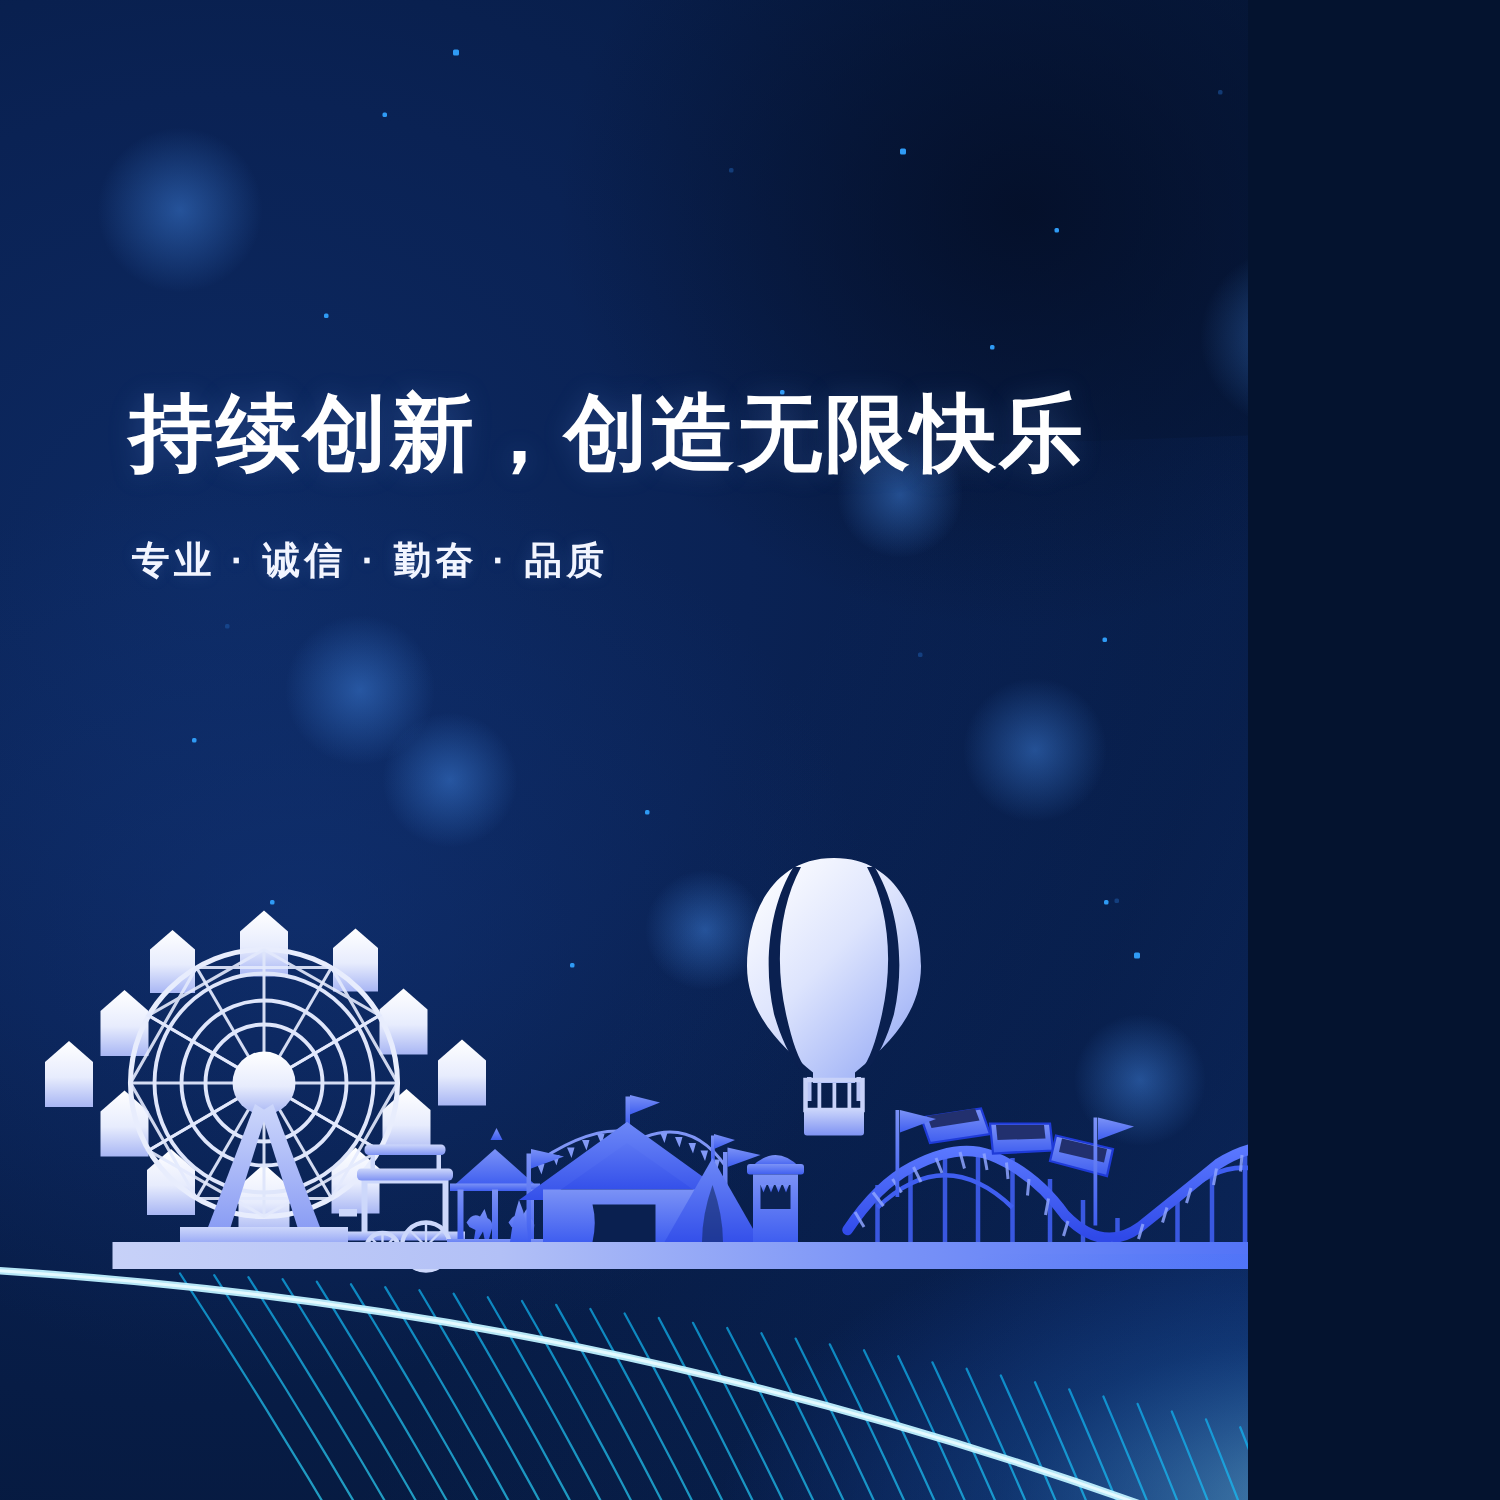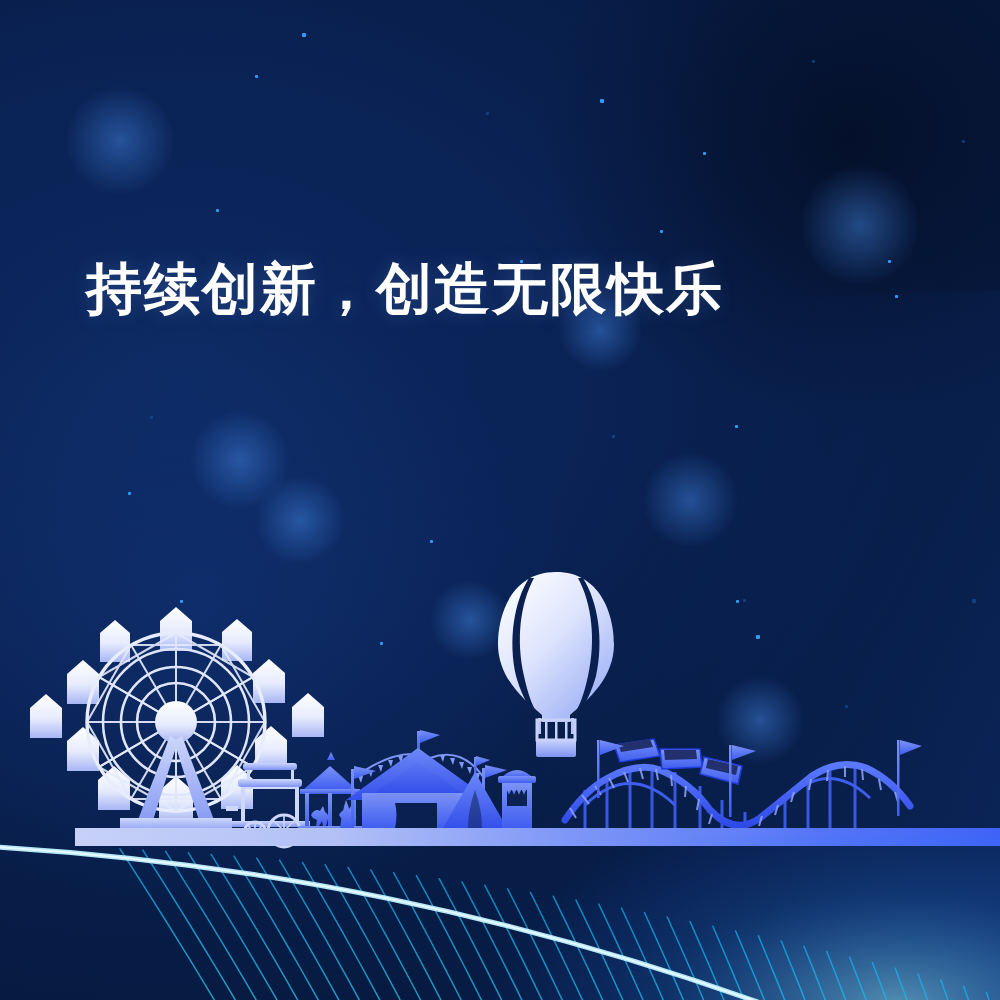--- a/index.html
+++ b/index.html
@@ -1,18 +1,18 @@
 <!DOCTYPE html>
 <html><head>
 <meta charset="utf-8">
 <style>
   html,body{margin:0;padding:0;background:#04132f;}
   *{box-sizing:border-box;}
   .stage{
-    position:relative;width:1000px;height:1000px;overflow:hidden;
+    position:relative;width:832px;height:1000px;overflow:hidden;
     font-family:"Liberation Sans","DejaVu Sans",sans-serif;
     background:#09224f;
   }
   
   .sky{position:absolute;inset:0;
     background:
       radial-gradient(120% 90% at 18% 38%, #0d2a63 0%, #0a2254 35%, #071c45 62%, #051635 100%),
       linear-gradient(160deg,#0a2356 0%,#071c45 55%,#061735 100%);
   }
   .sky-glow-tr{position:absolute;top:-140px;right:-160px;width:620px;height:560px;
@@ -467,15 +467,16 @@
           <path d="M1123.2 1032.0 L1132.7 1062.7 L1142.2 1094.0 L1151.7 1125.6 L1161.2 1157.8 L1170.7 1190.4 L1180.2 1223.5 L1189.7 1257.0 L1199.2 1291.1 L1208.7 1325.6 L1218.2 1360.6 L1227.7 1396.1 L1237.2 1432.1 L1246.7 1468.6 L1256.2 1505.6 L1265.7 1543.1 L1275.2 1581.1 L1284.7 1619.7 L1294.2 1658.8 L1303.7 1698.4 L1313.2 1738.5 L1322.7 1779.2 L1332.2 1820.4 L1341.7 1862.2 L1351.2 1904.5 L1360.7 1947.4 L1370.2 1990.8 " stroke-width="1.5" opacity="0.8"></path>
           <path d="M1146.0 1039.0 L1155.5 1070.4 L1165.0 1102.2 L1174.5 1134.4 L1184.0 1167.2 L1193.5 1200.4 L1203.0 1234.1 L1212.5 1268.2 L1222.0 1302.9 L1231.5 1338.0 L1241.0 1373.7 L1250.5 1409.8 L1260.0 1446.4 L1269.5 1483.6 L1279.0 1521.3 L1288.5 1559.5 L1298.0 1598.2 L1307.5 1637.4 L1317.0 1677.2 L1326.5 1717.5 L1336.0 1758.3 L1345.5 1799.7 L1355.0 1841.7 L1364.5 1884.2 L1374.0 1927.2 L1383.5 1970.8 L1393.0 2015.0 " stroke-width="1.5" opacity="0.8"></path>
         </g>
       <path d="M-20 846 C 260 862 520 915 780 1010" fill="none" stroke="#bff1ff" stroke-width="5" opacity="0.95"></path>
       <path d="M-20 846 C 260 862 520 915 780 1010" fill="none" stroke="#e8fbff" stroke-width="2" opacity="0.95"></path>
     </g>
   </svg>
 
   <div class="copy">
     <h1 class="headline">持续创新，创造无限快乐</h1>
+    <p class="tagline">专业 · 诚信 · 勤奋 · 品质</p>
   </div>
 
 </div>
 
 </body></html>

